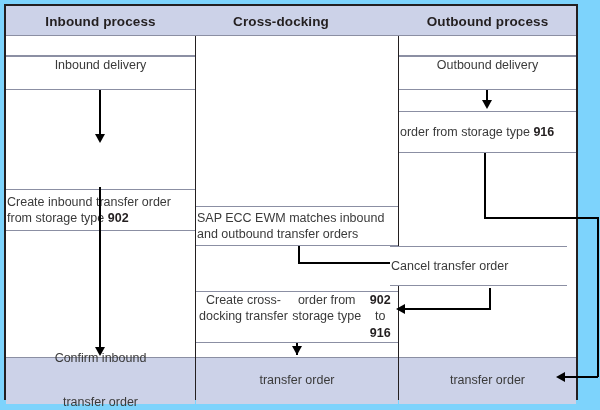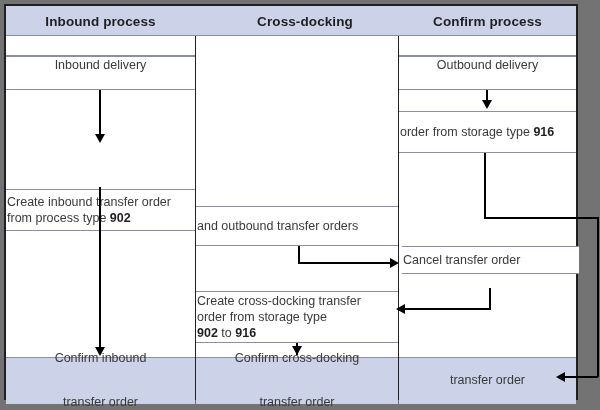--- a/index.html
+++ b/index.html
@@ -3,21 +3,21 @@
 <meta charset="utf-8">
 <style>
   html,body{margin:0;padding:0;background:#ffffff;}
   body{
     font-family:"Liberation Sans", sans-serif;
     -webkit-font-smoothing:antialiased;
   }
   #canvas{
     position:relative;
     width:600px;height:410px;
-    background:#737373;
+    background:#7dd3fc;
     overflow:hidden;
   }
 
   
   .frame{
     position:absolute;
     left:4px;top:4px;
     width:574px;height:396px;
     border:2px solid #231f20;
     box-sizing:border-box;
@@ -113,78 +113,78 @@
 <body>
 
 <div id="canvas">
 
   <div class="frame"></div>
   <div class="colrule" style="left:195px;"></div>
   <div class="colrule" style="left:398px;"></div>
 
   <div class="hdrband"></div>
   <div class="hdrcell" style="left:6px;width:189px;">Inbound process</div>
-  <div class="hdrcell" style="left:204px;width:202px;text-align:center;">Cross-docking</div>
-  <div class="hdrcell" style="left:399px;width:177px;">Confirm process</div>
+  <div class="hdrcell" style="left:180px;width:202px;text-align:center;">Cross-docking</div>
+  <div class="hdrcell" style="left:399px;width:177px;">Outbound process</div>
 
   <div class="hair" style="left:6px;top:55px;width:189px;"></div>
 
   <div class="box" style="left:6px;top:56px;width:189px;height:34px;">
     <span>Inbound delivery</span>
   </div>
 
   <div class="box" style="left:6px;top:145px;width:189px;height:42px;flex-direction:column;margin-top:44px;">
     <span>Create inbound transfer order</span>
-    <span><span>from process type </span><b>902</b></span>
+    <span><span>from storage type </span><b>902</b></span>
   </div>
 
   <div class="footcell" style="left:6px;top:357px;width:189px;flex-direction:column;">
     <span>Confirm inbound</span>
     <span>transfer order</span>
   </div>
 
   <div class="vline" style="left:99px;top:90px;height:45px;"></div>
   <div class="arrow-d" style="left:95px;top:134px;"></div>
 
   <div class="vline" style="left:99px;top:187px;height:161px;"></div>
   <div class="arrow-d" style="left:95px;top:347px;"></div>
 
   <div class="box" style="left:196px;top:206px;width:202px;height:40px;flex-direction:column;">
+    <span>SAP ECC EWM matches inbound</span>
     <span>and outbound transfer orders</span>
   </div>
 
-  <div class="box" style="left:196px;top:291px;width:202px;height:52px;flex-direction:column;">
+  <div class="box" style="left:196px;top:291px;width:202px;height:52px;flex-direction:row;">
     <span>Create cross-docking transfer</span>
     <span>order from storage type</span>
     <span><b>902</b><span> to </span><b>916</b></span>
   </div>
 
   <div class="footcell" style="left:196px;top:357px;width:202px;flex-direction:column;">
-    <span>Confirm cross-docking</span>
     <span>transfer order</span>
   </div>
 
   <div class="vline" style="left:298px;top:246px;height:18px;"></div>
   <div class="hline" style="left:298px;top:262px;width:94px;"></div>
   <div class="arrow-r" style="left:390px;top:258px;"></div>
 
   <div class="vline" style="left:296px;top:343px;height:12px;"></div>
   <div class="arrow-d" style="left:292px;top:346px;"></div>
 
   <div class="hair" style="left:399px;top:55px;width:177px;"></div>
 
   <div class="box" style="left:399px;top:56px;width:177px;height:34px;">
     <span>Outbound delivery</span>
   </div>
 
   <div class="box" style="left:399px;top:111px;width:177px;height:42px;flex-direction:column;">
     <span><span>order from storage type </span><b>916</b></span>
   </div>
 
-  <div class="box" style="left:402px;top:246px;width:177px;height:28px;flex-direction:column;gap:20px;">
+  <div class="box" style="left:390px;top:246px;width:177px;height:40px;flex-direction:column;gap:20px;">
     <span>Cancel transfer order</span>
   </div>
 
   <div class="footcell" style="left:399px;top:357px;width:177px;flex-direction:column;">
     <span>transfer order</span>
   </div>
 
   <div class="vline" style="left:486px;top:90px;height:14px;"></div>
   <div class="arrow-d" style="left:482px;top:100px;"></div>
 

